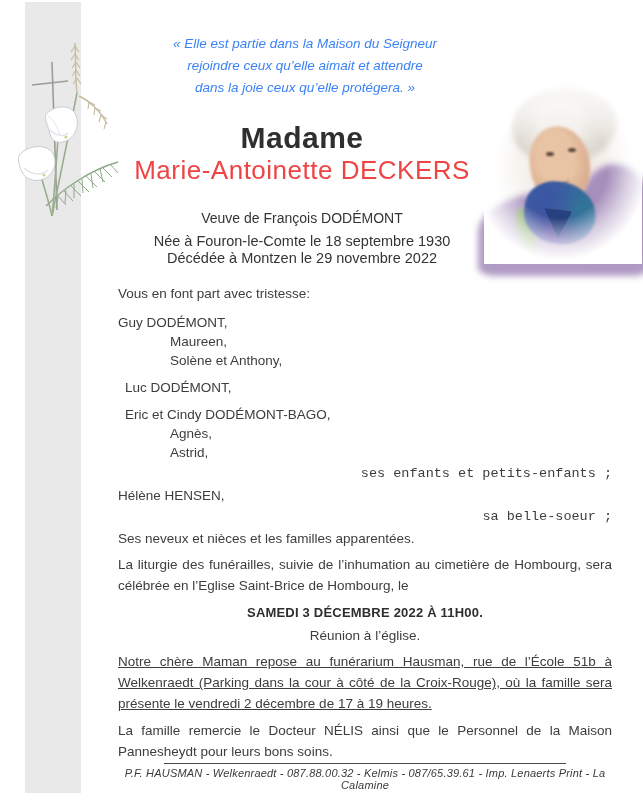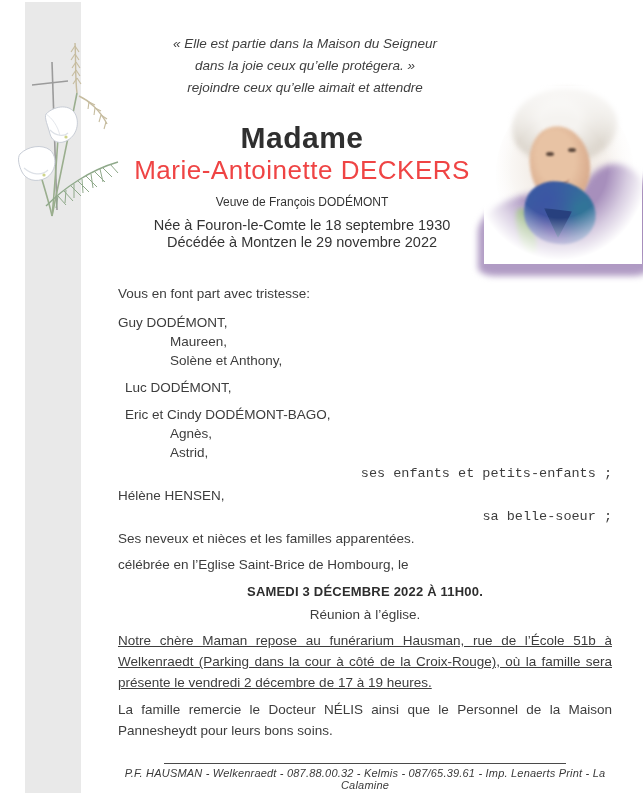--- a/index.html
+++ b/index.html
@@ -36,26 +36,26 @@
                     radial-gradient(circle at 48% 78%, #5b3f9e, rgba(91,63,158,0) 62%),
                     #3a5fa0;
          transform:rotate(8deg);filter:blur(1.2px);}
   .ph-knot{left:58px;top:120px;width:28px;height:30px;background:#27407e;
          clip-path:polygon(50% 100%, 0 0, 100% 12%);filter:blur(1px);}
   .ph-vignette{inset:-2px;background:radial-gradient(ellipse 58% 54% at 48% 46%,
          rgba(255,255,255,0) 52%, rgba(255,255,255,.55) 74%, #ffffff 96%);}
 
   
   .quote{position:absolute;left:60px;top:33px;width:490px;text-align:center;
-         font-style:italic;font-size:13.5px;line-height:22px;color:#404040;}
+         font-style:italic;font-size:13.5px;line-height:22px;color:#3b82f6;}
 
   .header{position:absolute;left:0;top:122px;width:604px;text-align:center;color:#343434;}
   .t1{font-size:30px;font-weight:700;letter-spacing:.5px;line-height:32px;color:#2f2f2f;}
   .t2{font-size:26px;font-weight:300;letter-spacing:.5px;line-height:33px;color:#ef4444;}
-  .sub{font-size:12px;line-height:18px;margin-top:6px;}
+  .sub{font-size:14px;line-height:18px;margin-top:22px;}
   .bd{font-size:14.5px;line-height:17px;}
   .bd.first{margin-top:6px;}
 
   .bodycol{position:absolute;left:118px;top:284px;width:494px;font-size:13.5px;line-height:19px;}
   .bodycol p{margin:0;}
   .intro{margin-bottom:9px !important;line-height:20px;}
   .fam-line{line-height:19px;}
   .fam-line.gap{margin-top:8px !important;margin-left:7px;}
   .ind{padding-left:52px;}
   .right{text-align:right;}
@@ -157,22 +157,22 @@
     <div class="ph-eye-left"></div>
     <div class="ph-eye-right"></div>
     <div class="ph-smile"></div>
     <div class="ph-scarf"></div>
     <div class="ph-knot"></div>
     <div class="ph-vignette"></div>
   </div>
 
   <div class="quote">
     <div>« Elle est partie dans la Maison du Seigneur</div>
+    <div>rejoindre ceux qu’elle aimait et attendre</div>
     <div>dans la joie ceux qu’elle protégera. »</div>
-    <div>rejoindre ceux qu’elle aimait et attendre</div>
   </div>
 
   <div class="header">
     <div class="t1">Madame</div>
     <div class="t2">Marie-Antoinette DECKERS</div>
     <div class="sub">Veuve de François DODÉMONT</div>
     <div class="bd first">Née à Fouron-le-Comte le 18 septembre 1930</div>
     <div class="bd">Décédée à Montzen le 29 novembre 2022</div>
   </div>
 
@@ -186,20 +186,21 @@
     <p class="fam-line gap">Eric et Cindy DODÉMONT-BAGO,</p>
     <p class="fam-line ind">Agnès,</p>
     <p class="fam-line ind">Astrid,</p>
 
     <p class="right mt2">ses enfants et petits-enfants ;</p>
     <p class="mt3">Hélène HENSEN,</p>
     <p class="right mt2">sa belle-soeur ;</p>
     <p class="mt3">Ses neveux et nièces et les familles apparentées.</p>
 
     <div class="mt6 para">
+      <div class="jl">La liturgie des funérailles, suivie de l’inhumation au cimetière de Hombourg, sera</div>
       <div class="jl-last">célébrée en l’Eglise Saint-Brice de Hombourg, le</div>
     </div>
 
     <p class="center datebold mt8">SAMEDI 3 DÉCEMBRE 2022 À 11H00.</p>
     <p class="center meeting mt6">Réunion à l’église.</p>
 
     <div class="mt7 para">
       <div class="jl">Notre chère Maman repose au funérarium Hausman, rue de l’École 51b à</div>
       <div class="jl">Welkenraedt (Parking dans la cour à côté de la Croix-Rouge), où la famille sera</div>
       <div class="jl-last">présente le vendredi 2 décembre de 17 à 19 heures.</div>

